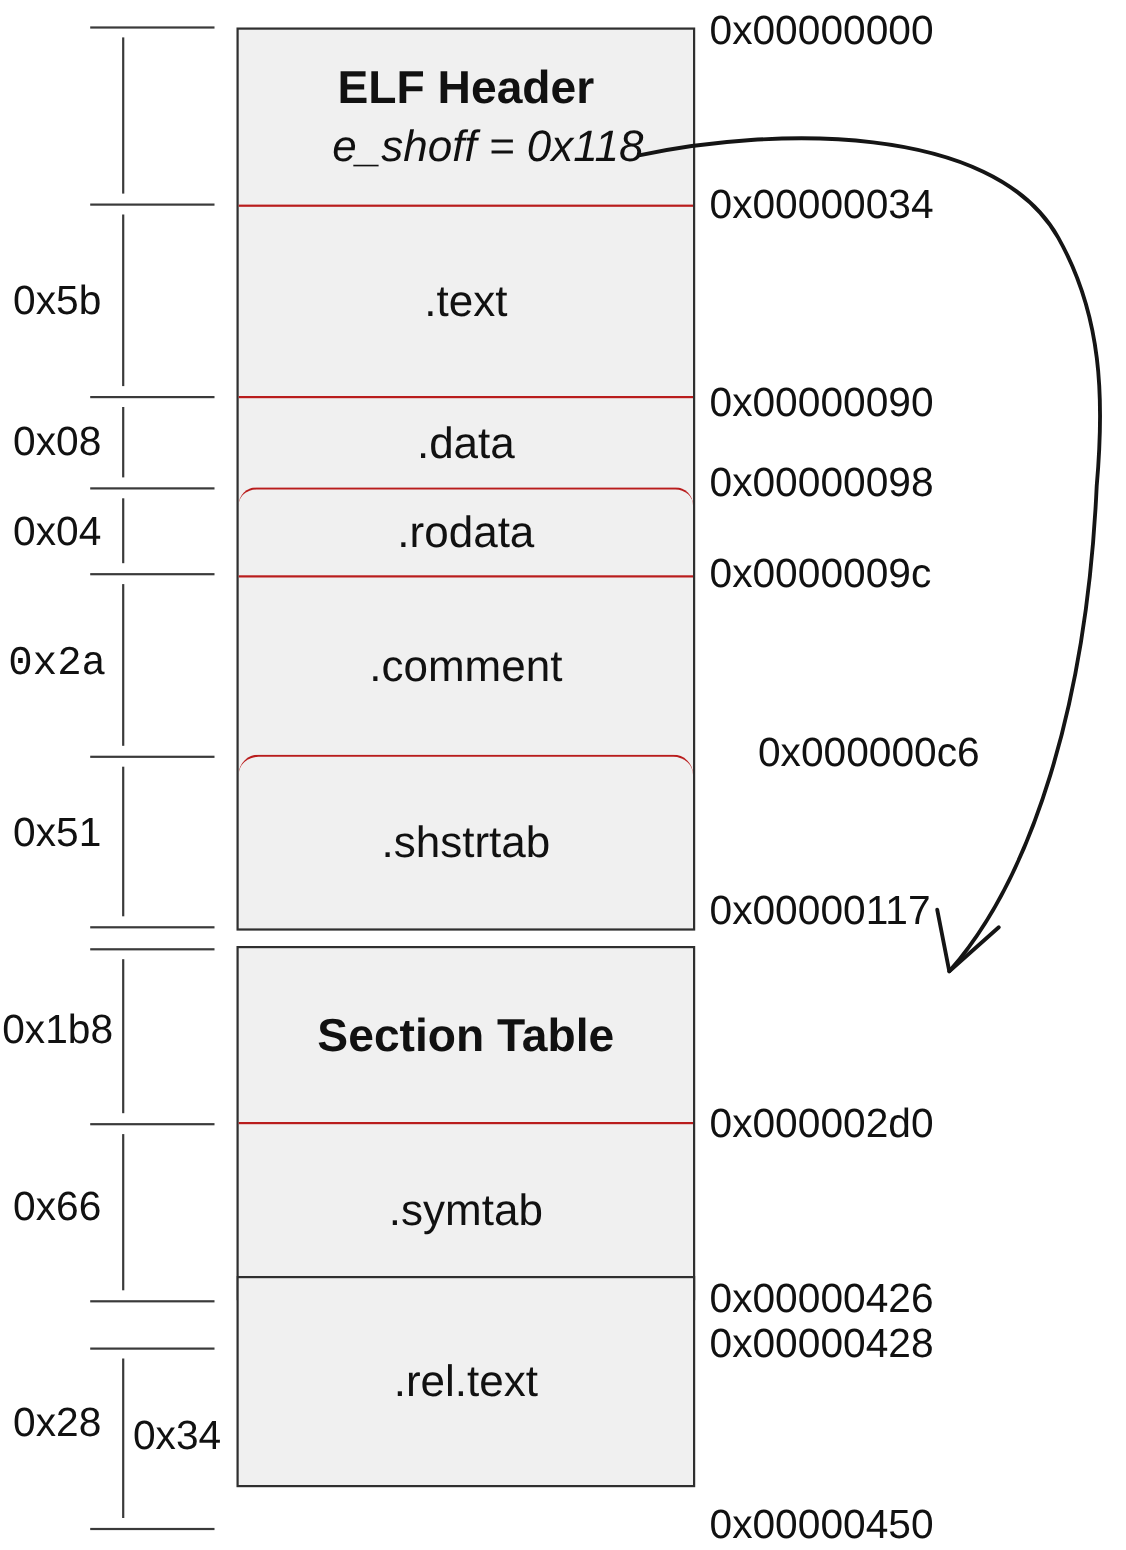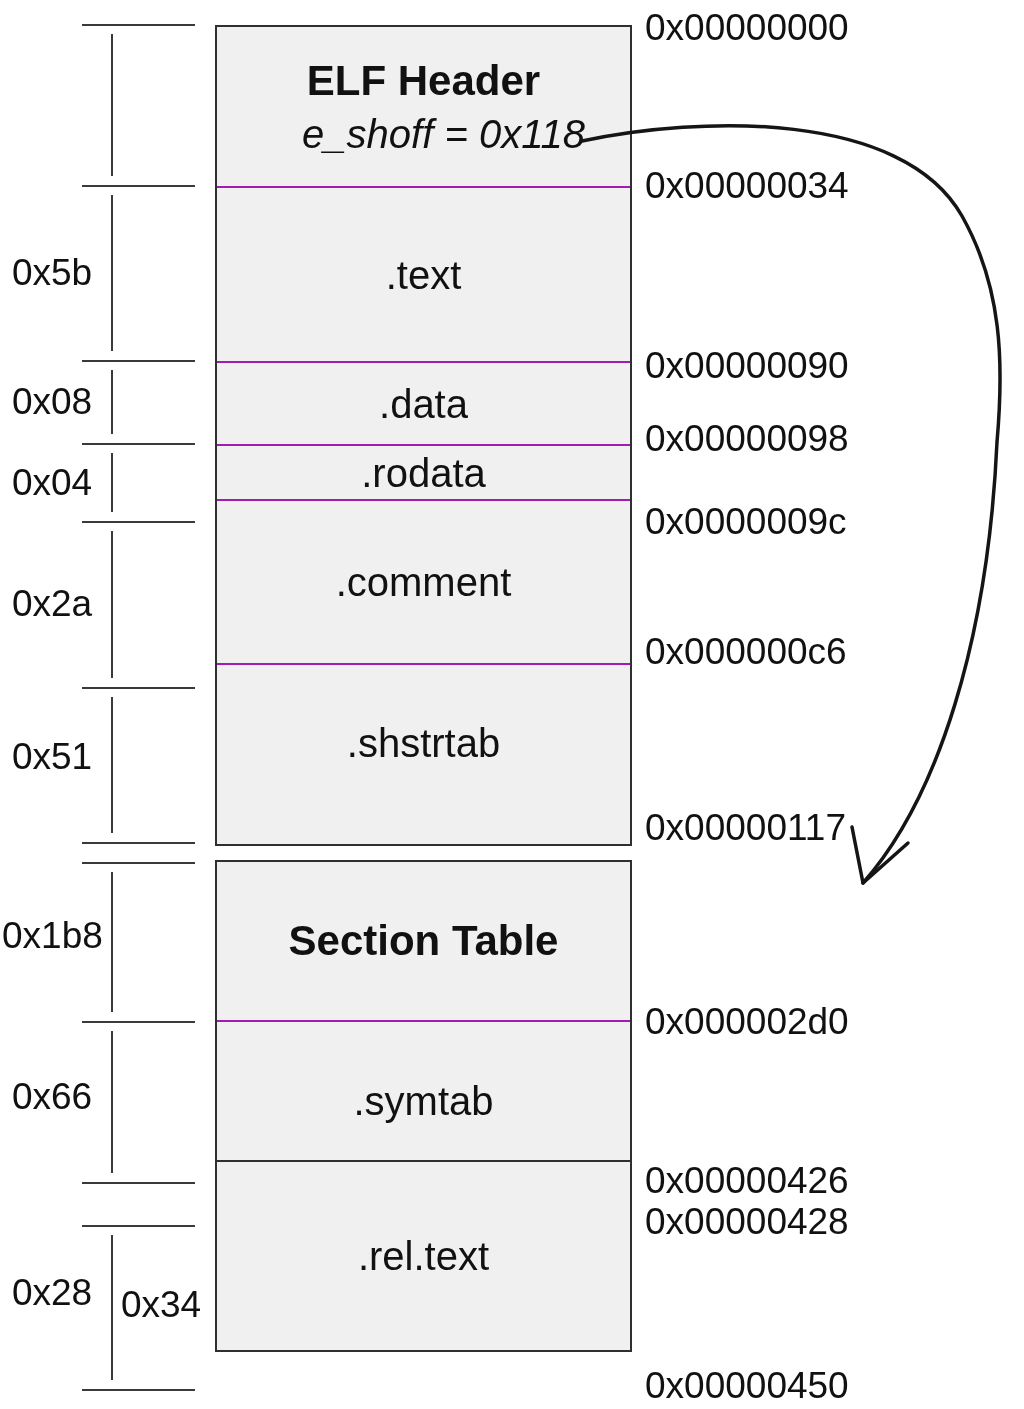--- a/index.html
+++ b/index.html
@@ -40,21 +40,21 @@
     box-sizing:border-box;
     display:flex;flex-direction:column;
   }
   .sec{
     box-sizing:border-box;
     display:flex;flex-direction:column;
     justify-content:center;
     font-size:40px;line-height:46px;
     text-align:center;
   }
-  .sec + .sec{border-top:2px solid #a21caf;}
+  .sec + .sec{border-top:2px solid #b91c1c;}
   .sec .b{font-weight:bold;font-size:42px;line-height:48px;}
   .sec .it{font-style:italic;margin-top:6px;margin-left:40px;}
   
   .addr{
     position:absolute;left:645px;
     font-size:37px;line-height:40px;
     transform:translateY(-50%);
     white-space:nowrap;
   }
   
@@ -87,45 +87,45 @@
   <div class="vseg" style="top:453px;height:59px;"></div>
   <div class="vseg" style="top:531px;height:147px;"></div>
   <div class="vseg" style="top:697px;height:136px;"></div>
   <div class="vseg" style="top:872px;height:140px;"></div>
   <div class="vseg" style="top:1031px;height:142px;"></div>
   <div class="vseg" style="top:1235px;height:145px;"></div>
 
   <div class="size" style="top:273px;">0x5b</div>
   <div class="size" style="top:402px;text-align:center;">0x08</div>
   <div class="size" style="top:483px;">0x04</div>
-  <div class="size" style="top:604px;">0x2a</div>
+  <div class="size" style="top:604px;font-family:Liberation Mono, monospace;">0x2a</div>
   <div class="size" style="top:757px;">0x51</div>
   <div class="size" style="top:936px;">0x1b8</div>
   <div class="size" style="top:1097px;">0x66</div>
   <div class="size" style="top:1293px;">0x28</div>
   <div class="size-inner" style="top:1305px;">0x34</div>
 
   <div class="membox" style="top:25px;height:821px;">
     <div class="sec" style="height:159px;">
       <div class="b">ELF Header</div>
       <div class="it">e_shoff = 0x118</div>
     </div>
     <div class="sec" style="height:175px;">
       <div>.text</div>
     </div>
     <div class="sec" style="height:83px;">
       <div>.data</div>
     </div>
-    <div class="sec" style="height:55px;">
+    <div class="sec" style="height:80px;border-radius:16px;">
       <div>.rodata</div>
     </div>
     <div class="sec" style="height:164px;">
       <div>.comment</div>
     </div>
-    <div class="sec" style="height:158px;">
+    <div class="sec" style="height:158px;border-radius:18px;">
       <div>.shstrtab</div>
     </div>
   </div>
 
   <div class="membox" style="top:860px;height:322px;">
     <div class="sec" style="height:158px;">
       <div class="b">Section Table</div>
     </div>
     <div class="sec" style="height:160px;">
       <div>.symtab</div>
@@ -136,21 +136,21 @@
     <div class="sec" style="flex:1;">
       <div>.rel.text</div>
     </div>
   </div>
 
   <div class="addr" style="top:28px;">0x00000000</div>
   <div class="addr" style="top:186px;">0x00000034</div>
   <div class="addr" style="top:366px;">0x00000090</div>
   <div class="addr" style="top:439px;">0x00000098</div>
   <div class="addr" style="top:522px;">0x0000009c</div>
-  <div class="addr" style="top:652px;">0x000000c6</div>
+  <div class="addr" style="top:684px;margin-left:44px;">0x000000c6</div>
   <div class="addr" style="top:828px;">0x00000117</div>
   <div class="addr" style="top:1022px;">0x000002d0</div>
   <div class="addr" style="top:1181px;">0x00000426</div>
   <div class="addr" style="top:1222px;">0x00000428</div>
   <div class="addr" style="top:1386px;">0x00000450</div>
 
   <svg id="arrow-layer" viewBox="0 0 1024 1409">
     <path d="M 582 141
              C 700 116, 902 110, 962 216
              C 1002 287, 1004 362, 997 442

